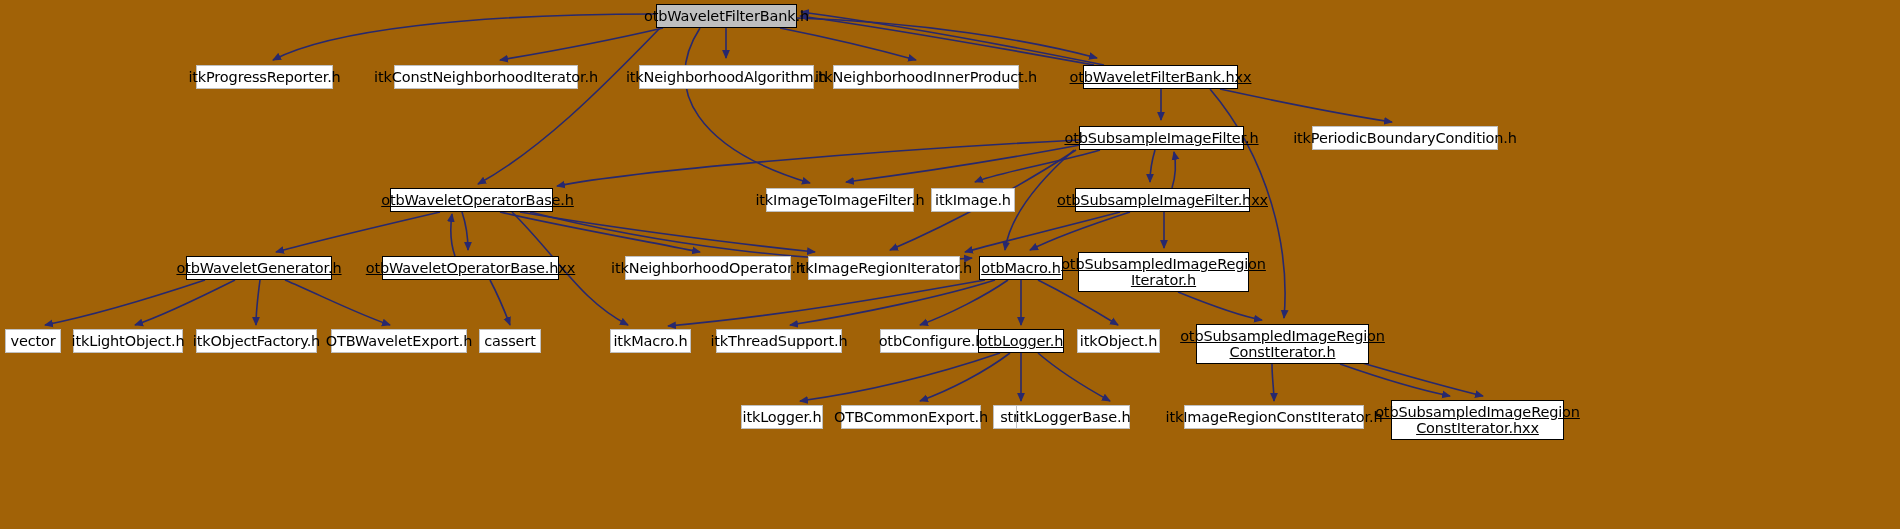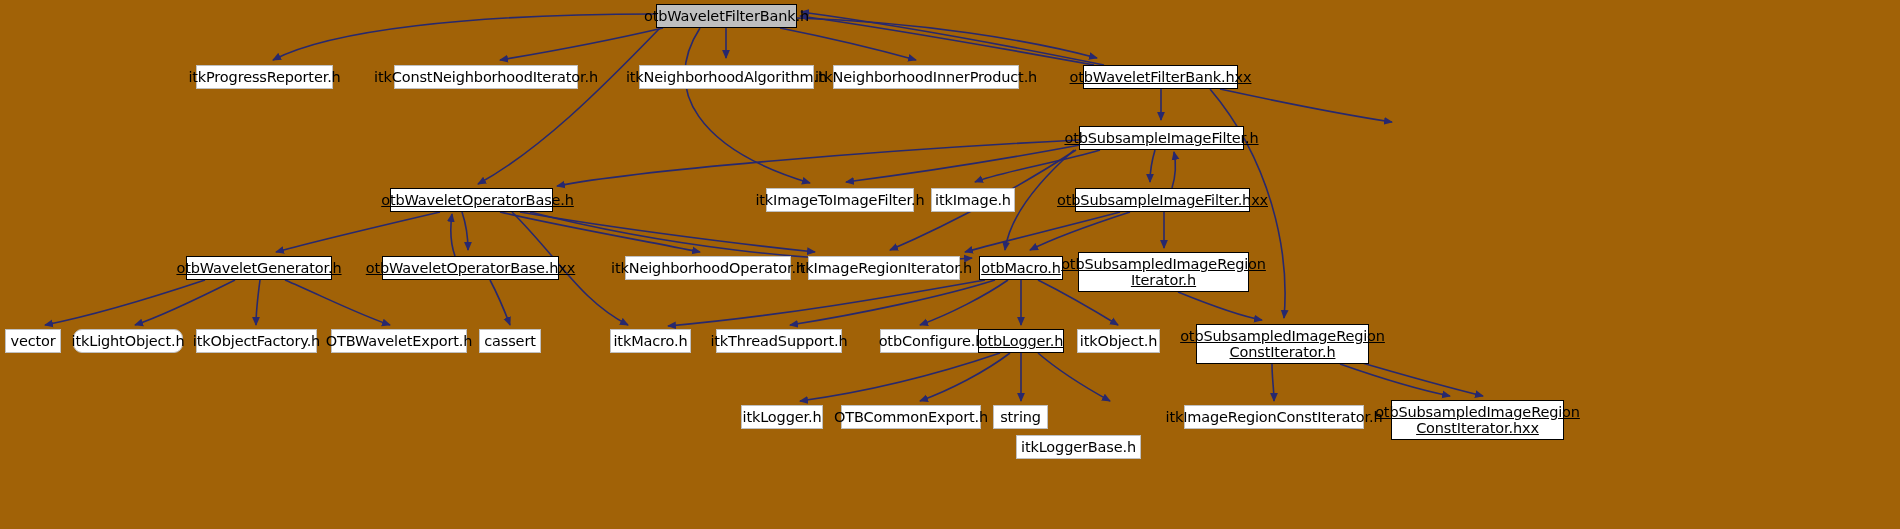--- a/index.html
+++ b/index.html
@@ -89,44 +89,45 @@
       <path d="M1340,364 C1380,378 1420,390 1450,396"></path>
       <path d="M1352,360 C1400,374 1450,388 1483,396"></path>
     </g>
   </svg>
 <div class="node root" style="left: 656px; top: 4px; width: 141px; height: 24px;">otbWaveletFilterBank.h</div>
     <div class="node thin" style="left: 196px; top: 65px; width: 137px; height: 24px;">itkProgressReporter.h</div>
     <div class="node thin" style="left: 394px; top: 65px; width: 184px; height: 24px;">itkConstNeighborhoodIterator.h</div>
     <div class="node thin" style="left: 639px; top: 65px; width: 175px; height: 24px;">itkNeighborhoodAlgorithm.h</div>
     <div class="node thin" style="left: 833px; top: 65px; width: 186px; height: 24px;">itkNeighborhoodInnerProduct.h</div>
     <div class="node thick" style="left: 1083px; top: 65px; width: 155px; height: 24px;">otbWaveletFilterBank.hxx</div>
+    <div class="node thin" style="left: 1312px; top: 126px; width: 186px; height: 24px;">itkPeriodicBoundaryCondition.h</div>
     <div class="node thick" style="left: 1079px; top: 126px; width: 165px; height: 24px;">otbSubsampleImageFilter.h</div>
     <div class="node thick" style="left: 390px; top: 188px; width: 163px; height: 24px; padding-left: 12px;">otbWaveletOperatorBase.h</div>
     <div class="node thin" style="left: 766px; top: 188px; width: 148px; height: 24px;">itkImageToImageFilter.h</div>
     <div class="node thin" style="left: 931px; top: 188px; width: 84px; height: 24px;">itkImage.h</div>
     <div class="node thick" style="left: 1075px; top: 188px; width: 175px; height: 24px;">otbSubsampleImageFilter.hxx</div>
     <div class="node thick" style="left: 186px; top: 256px; width: 146px; height: 24px;">otbWaveletGenerator.h</div>
     <div class="node thick" style="left: 382px; top: 256px; width: 177px; height: 24px;">otbWaveletOperatorBase.hxx</div>
     <div class="node thin" style="left: 625px; top: 256px; width: 166px; height: 24px;">itkNeighborhoodOperator.h</div>
     <div class="node thin" style="left: 808px; top: 256px; width: 152px; height: 24px;">itkImageRegionIterator.h</div>
     <div class="node thick" style="left: 979px; top: 256px; width: 84px; height: 24px;">otbMacro.h</div>
     <div class="node thick" style="left: 1078px; top: 252px; width: 171px; height: 40px;">otbSubsampledImageRegion
 Iterator.h</div>
     <div class="node thin" style="left: 5px; top: 329px; width: 56px; height: 24px;">vector</div>
-    <div class="node thin" style="left: 73px; top: 329px; width: 110px; height: 24px; border-radius: 9px;">itkLightObject.h</div>
+    <div class="node thin" style="left: 73px; top: 329px; width: 110px; height: 24px;">itkLightObject.h</div>
     <div class="node thin" style="left: 196px; top: 329px; width: 121px; height: 24px;">itkObjectFactory.h</div>
     <div class="node thin" style="left: 331px; top: 329px; width: 136px; height: 24px;">OTBWaveletExport.h</div>
     <div class="node thin" style="left: 479px; top: 329px; width: 62px; height: 24px;">cassert</div>
     <div class="node thin" style="left: 610px; top: 329px; width: 81px; height: 24px;">itkMacro.h</div>
     <div class="node thin" style="left: 716px; top: 329px; width: 126px; height: 24px;">itkThreadSupport.h</div>
     <div class="node thin" style="left: 860px; top: 329px; width: 103px; height: 24px; margin-left: 20px;">otbConfigure.h</div>
     <div class="node thick" style="left: 978px; top: 329px; width: 86px; height: 24px;">otbLogger.h</div>
     <div class="node thin" style="left: 1077px; top: 329px; width: 83px; height: 24px;">itkObject.h</div>
     <div class="node thick" style="left: 1196px; top: 324px; width: 173px; height: 40px;">otbSubsampledImageRegion
 ConstIterator.h</div>
     <div class="node thin" style="left: 741px; top: 405px; width: 82px; height: 24px;">itkLogger.h</div>
     <div class="node thin" style="left: 841px; top: 405px; width: 140px; height: 24px;">OTBCommonExport.h</div>
     <div class="node thin" style="left: 993px; top: 405px; width: 55px; height: 24px;">string</div>
-    <div class="node thin" style="left: 1016px; top: 405px; width: 125px; height: 24px; margin-top: 30px;">itkLoggerBase.h</div>
+    <div class="node thin" style="left: 1016px; top: 405px; width: 114px; height: 24px;">itkLoggerBase.h</div>
     <div class="node thin" style="left: 1184px; top: 405px; width: 180px; height: 24px;">itkImageRegionConstIterator.h</div>
     <div class="node thick" style="left: 1391px; top: 400px; width: 173px; height: 40px;">otbSubsampledImageRegion
 ConstIterator.hxx</div>
   </div>
 
 </body></html>

